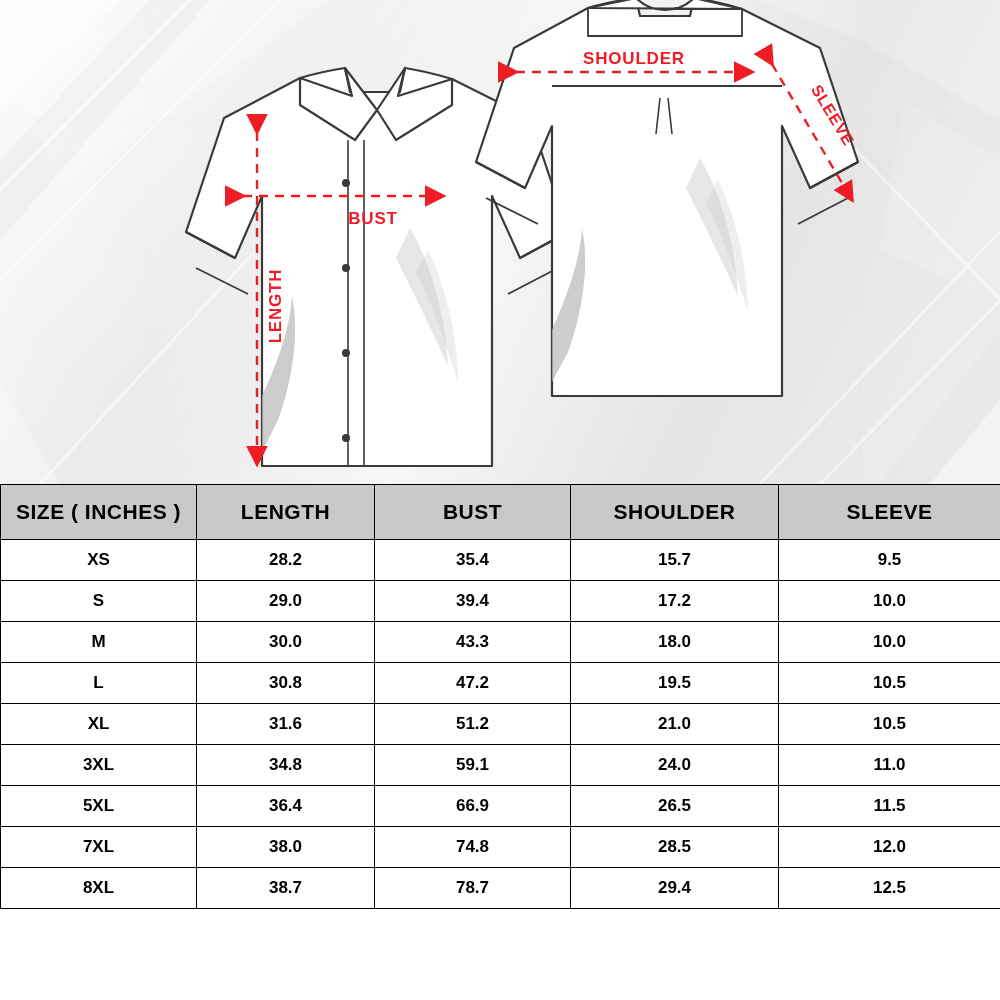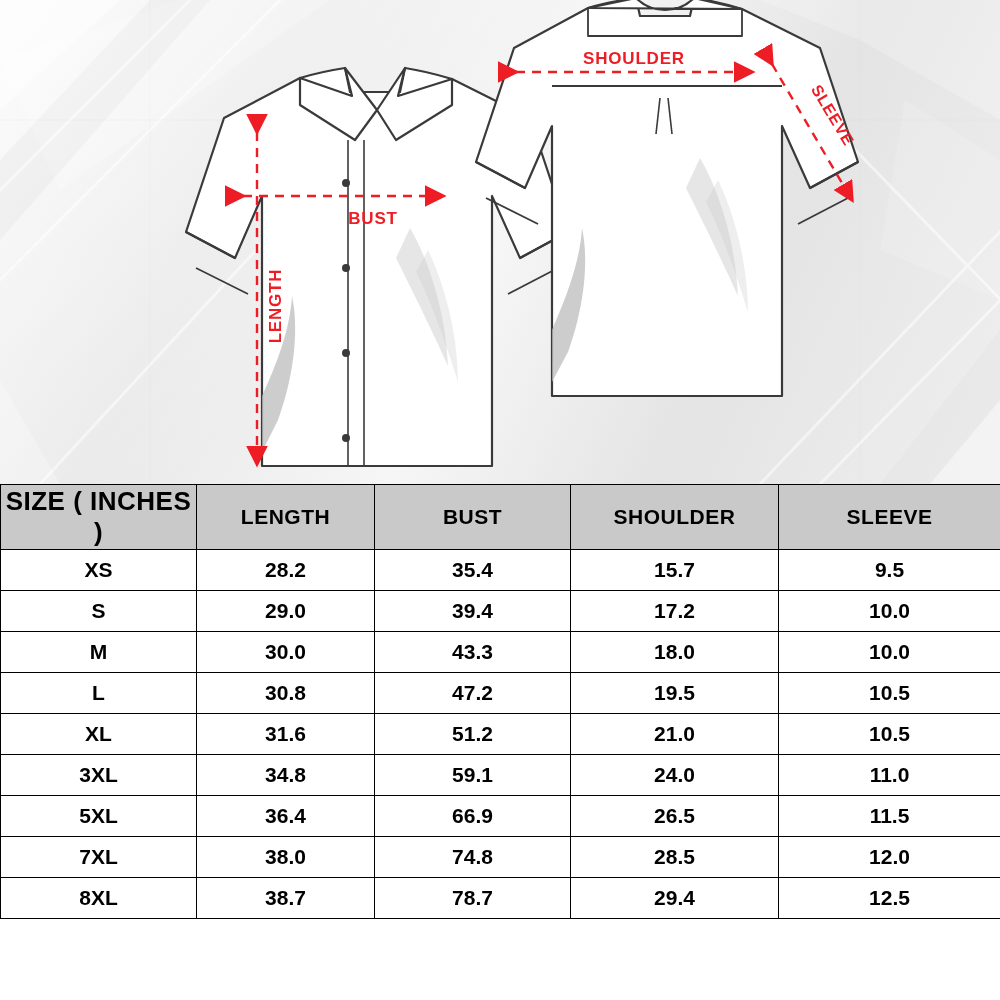--- a/index.html
+++ b/index.html
@@ -51,25 +51,25 @@
     font-weight: bold;
     color: #000000;
   }
   .size-table thead th {
     background: #c9c9c9;
     font-size: 21px;
     height: 52px;
     letter-spacing: 0.5px;
   }
   .size-table thead th.first {
-    font-size: 26px;
+    font-size: 21px;
   }
   .size-table tbody td {
     background: #ffffff;
-    font-size: 21px;
+    font-size: 17px;
     height: 38px;
   }
   col.c0 { width: 196px; }
   col.c1 { width: 178px; }
   col.c2 { width: 196px; }
   col.c3 { width: 208px; }
   col.c4 { width: 222px; }
 </style>
 </head>
 <body>

